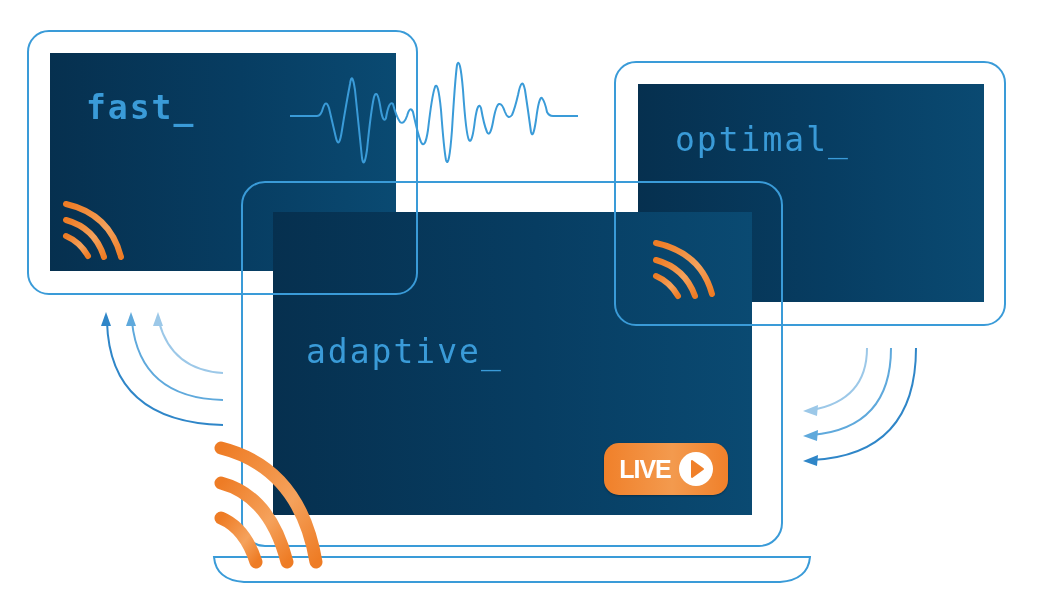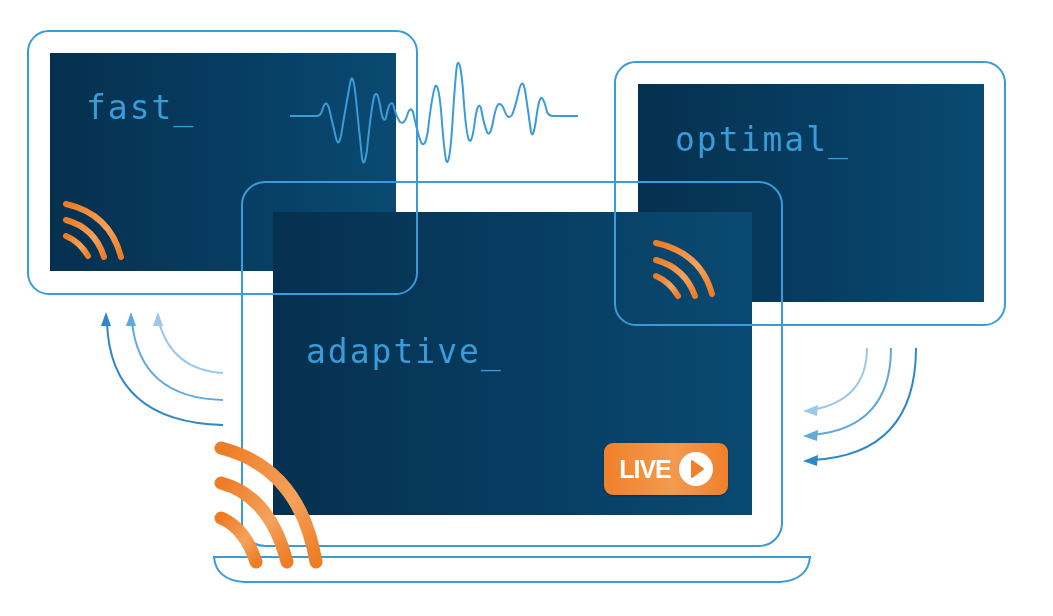--- a/index.html
+++ b/index.html
@@ -1,40 +1,40 @@
 <!DOCTYPE html>
 <html><head>
 <meta charset="utf-8">
 <style>
   html, body { margin:0; padding:0; background:#ffffff; }
   body { width:1053px; height:616px; position:relative; overflow:hidden; font-family:"DejaVu Sans Mono", monospace; }
   .screen { position:absolute; background:linear-gradient(90deg,#06304f 0%,#073d62 55%,#0a4a72 100%); }
   .frame { position:absolute; border:2px solid #3a9bd8; border-radius:22px; box-sizing:border-box; }
   .label { position:absolute; color:#3a9bd8; font-family:"DejaVu Sans Mono", monospace; letter-spacing:2px; white-space:nowrap; }
-  .live { position:absolute; left:604px; top:443px; width:124px; height:52px; border-radius:9px;
+  .live { position:absolute; left:604px; top:443px; width:124px; height:52px; border-radius:15px;
           background:linear-gradient(90deg,#f0802a 0%,#f39a4e 55%,#f0802a 100%);
           display:flex; align-items:center; justify-content:center; gap:8px; box-shadow:0 1px 2px rgba(0,0,0,0.3); }
   .live-text { color:#fff; font-family:"Liberation Sans", sans-serif; font-weight:bold; font-size:25px; letter-spacing:-1px; }
   .live-icon { width:34px; height:34px; border-radius:50%; background:#fff; display:flex; align-items:center; justify-content:center; }
   svg { position:absolute; left:0; top:0; overflow:visible; }
 </style>
 </head>
 <body>
 
 <div class="screen" style="left:50px;top:53px;width:346px;height:218px;"></div>
 
 <div class="screen" style="left:638px;top:84px;width:346px;height:218px;"></div>
 
 <div class="screen" style="left:273px;top:212px;width:479px;height:303px;"></div>
 
 <div class="frame" style="left:27px;top:30px;width:391px;height:265px;"></div>
 <div class="frame" style="left:614px;top:61px;width:392px;height:265px;"></div>
 <div class="frame" style="left:241px;top:181px;width:542px;height:366px;border-radius:24px;"></div>
 
-<div class="label" style="left:86px;top:88px;font-size:33px;">fast_</div>
+<div class="label" style="left:86px;top:88px;font-size:33px;font-weight:bold;">fast_</div>
 <div class="label" style="left:675px;top:120px;font-size:33px;">optimal_</div>
 <div class="label" style="left:306px;top:332px;font-size:33px;">adaptive_</div>
 
 <div class="live">
   <span class="live-text">LIVE</span>
   <span class="live-icon">
     <svg width="34" height="34" viewBox="0 0 34 34" style="position:static;">
       <path d="M13 9 L24 17 L13 25 Z" fill="#f0802a" stroke="#f0802a" stroke-width="2" stroke-linejoin="round"></path>
     </svg>
   </span>

